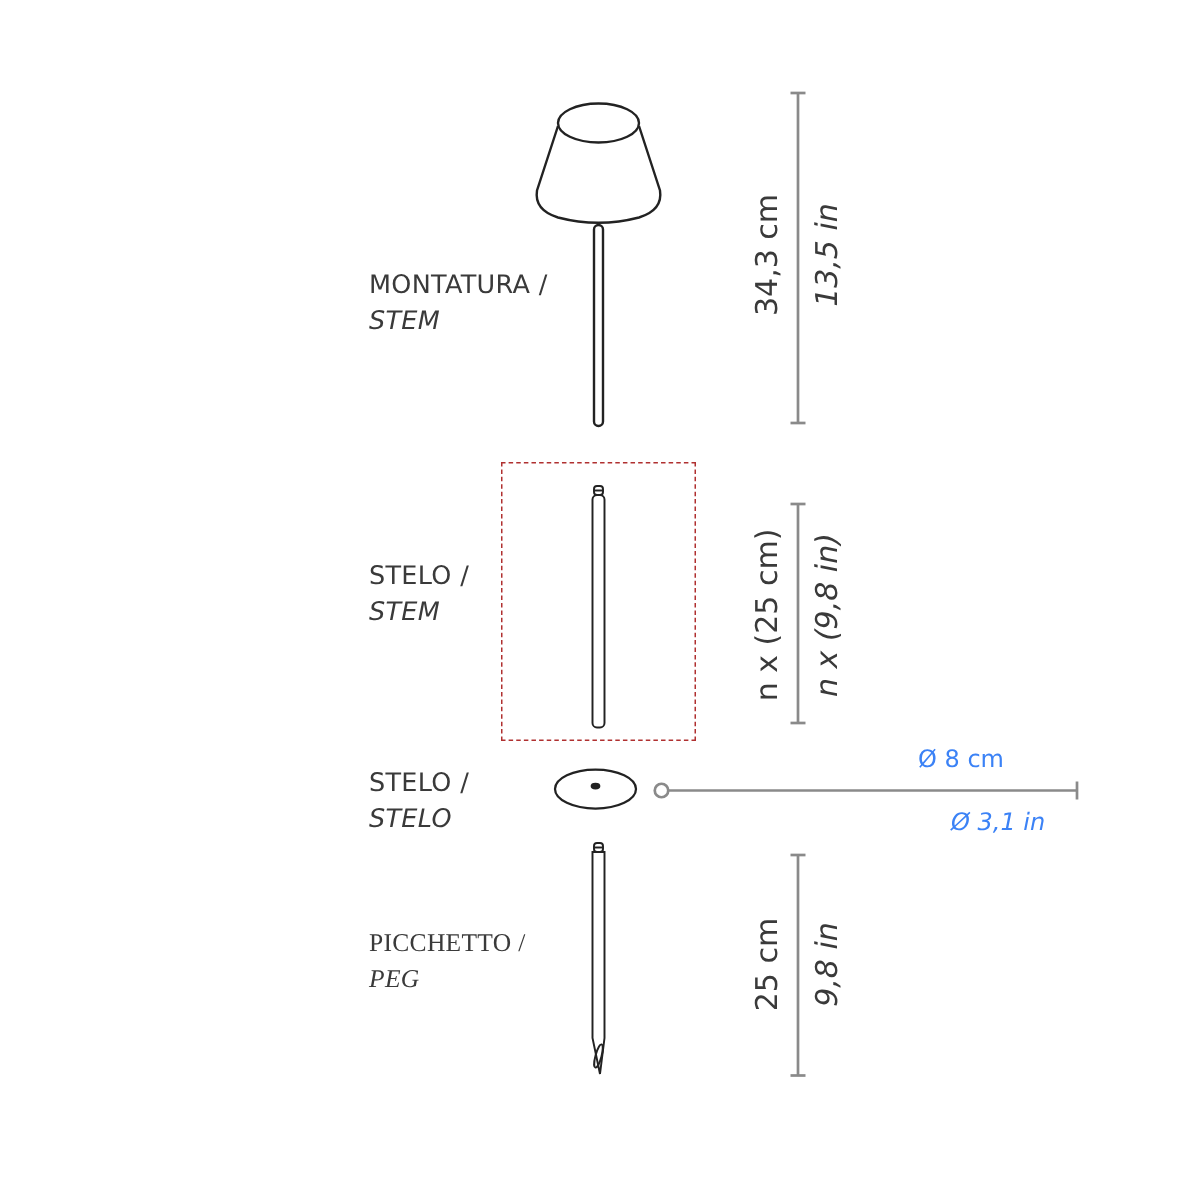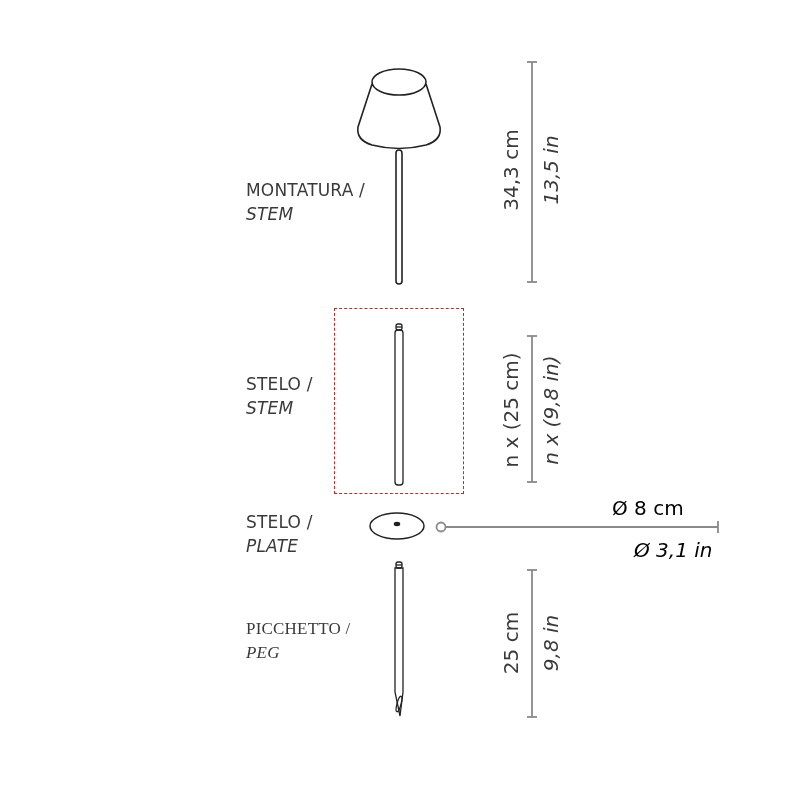--- a/index.html
+++ b/index.html
@@ -5,21 +5,21 @@
   html, body { margin: 0; padding: 0; background: #ffffff; }
   body { width: 800px; height: 800px; position: relative; overflow: hidden;
          font-family: "DejaVu Sans", sans-serif; color: #333333; }
   .diagram { position: absolute; left: 0; top: 0; width: 771px; height: 800px; }
   .label { position: absolute; font-size: 17px; line-height: 24px; color: #3a3a3a; letter-spacing: 0.2px; }
   .label .it { font-style: italic; display: block; }
   .label .up { display: block; }
   .vtext { position: absolute; font-size: 20px; color: #3a3a3a; white-space: nowrap;
            transform: rotate(-90deg); transform-origin: center center; text-align: center; }
   .vtext.italic { font-style: italic; }
-  .htext { position: absolute; font-size: 20px; color: #000000; white-space: nowrap; }
+  .htext { position: absolute; font-size: 16px; color: #3b82f6; white-space: nowrap; }
   .htext.italic { font-style: italic; }
   .highlight-box { position: absolute; left: 334px; top: 308px; width: 130px; height: 186px;
                    border: 1px dashed #b03030; box-sizing: border-box; }
 </style>
 </head>
 <body>
 
 <div class="diagram">
 
   <svg width="800" height="800" style="position:absolute;left:0;top:0">
@@ -74,21 +74,21 @@
   <div class="label" style="left:246px;top:178px;">
     <span class="up">MONTATURA /</span>
     <span class="it">STEM</span>
   </div>
   <div class="label" style="left:246px;top:372px;">
     <span class="up">STELO /</span>
     <span class="it">STEM</span>
   </div>
   <div class="label" style="left:246px;top:510px;">
     <span class="up">STELO /</span>
-    <span class="it">PLATE</span>
+    <span class="it">STELO</span>
   </div>
   <div class="label" style="left:246px;top:617px;font-family:Liberation Serif, serif;">
     <span class="up">PICCHETTO /</span>
     <span class="it">PEG</span>
   </div>
 
   <div class="vtext" style="left:452px;top:157px;width:120px;height:26px;">34,3 cm</div>
   <div class="vtext italic" style="left:492px;top:157px;width:120px;height:26px;">13,5 in</div>
 
   <div class="vtext" style="left:442px;top:397px;width:140px;height:26px;">n x (25 cm)</div>

